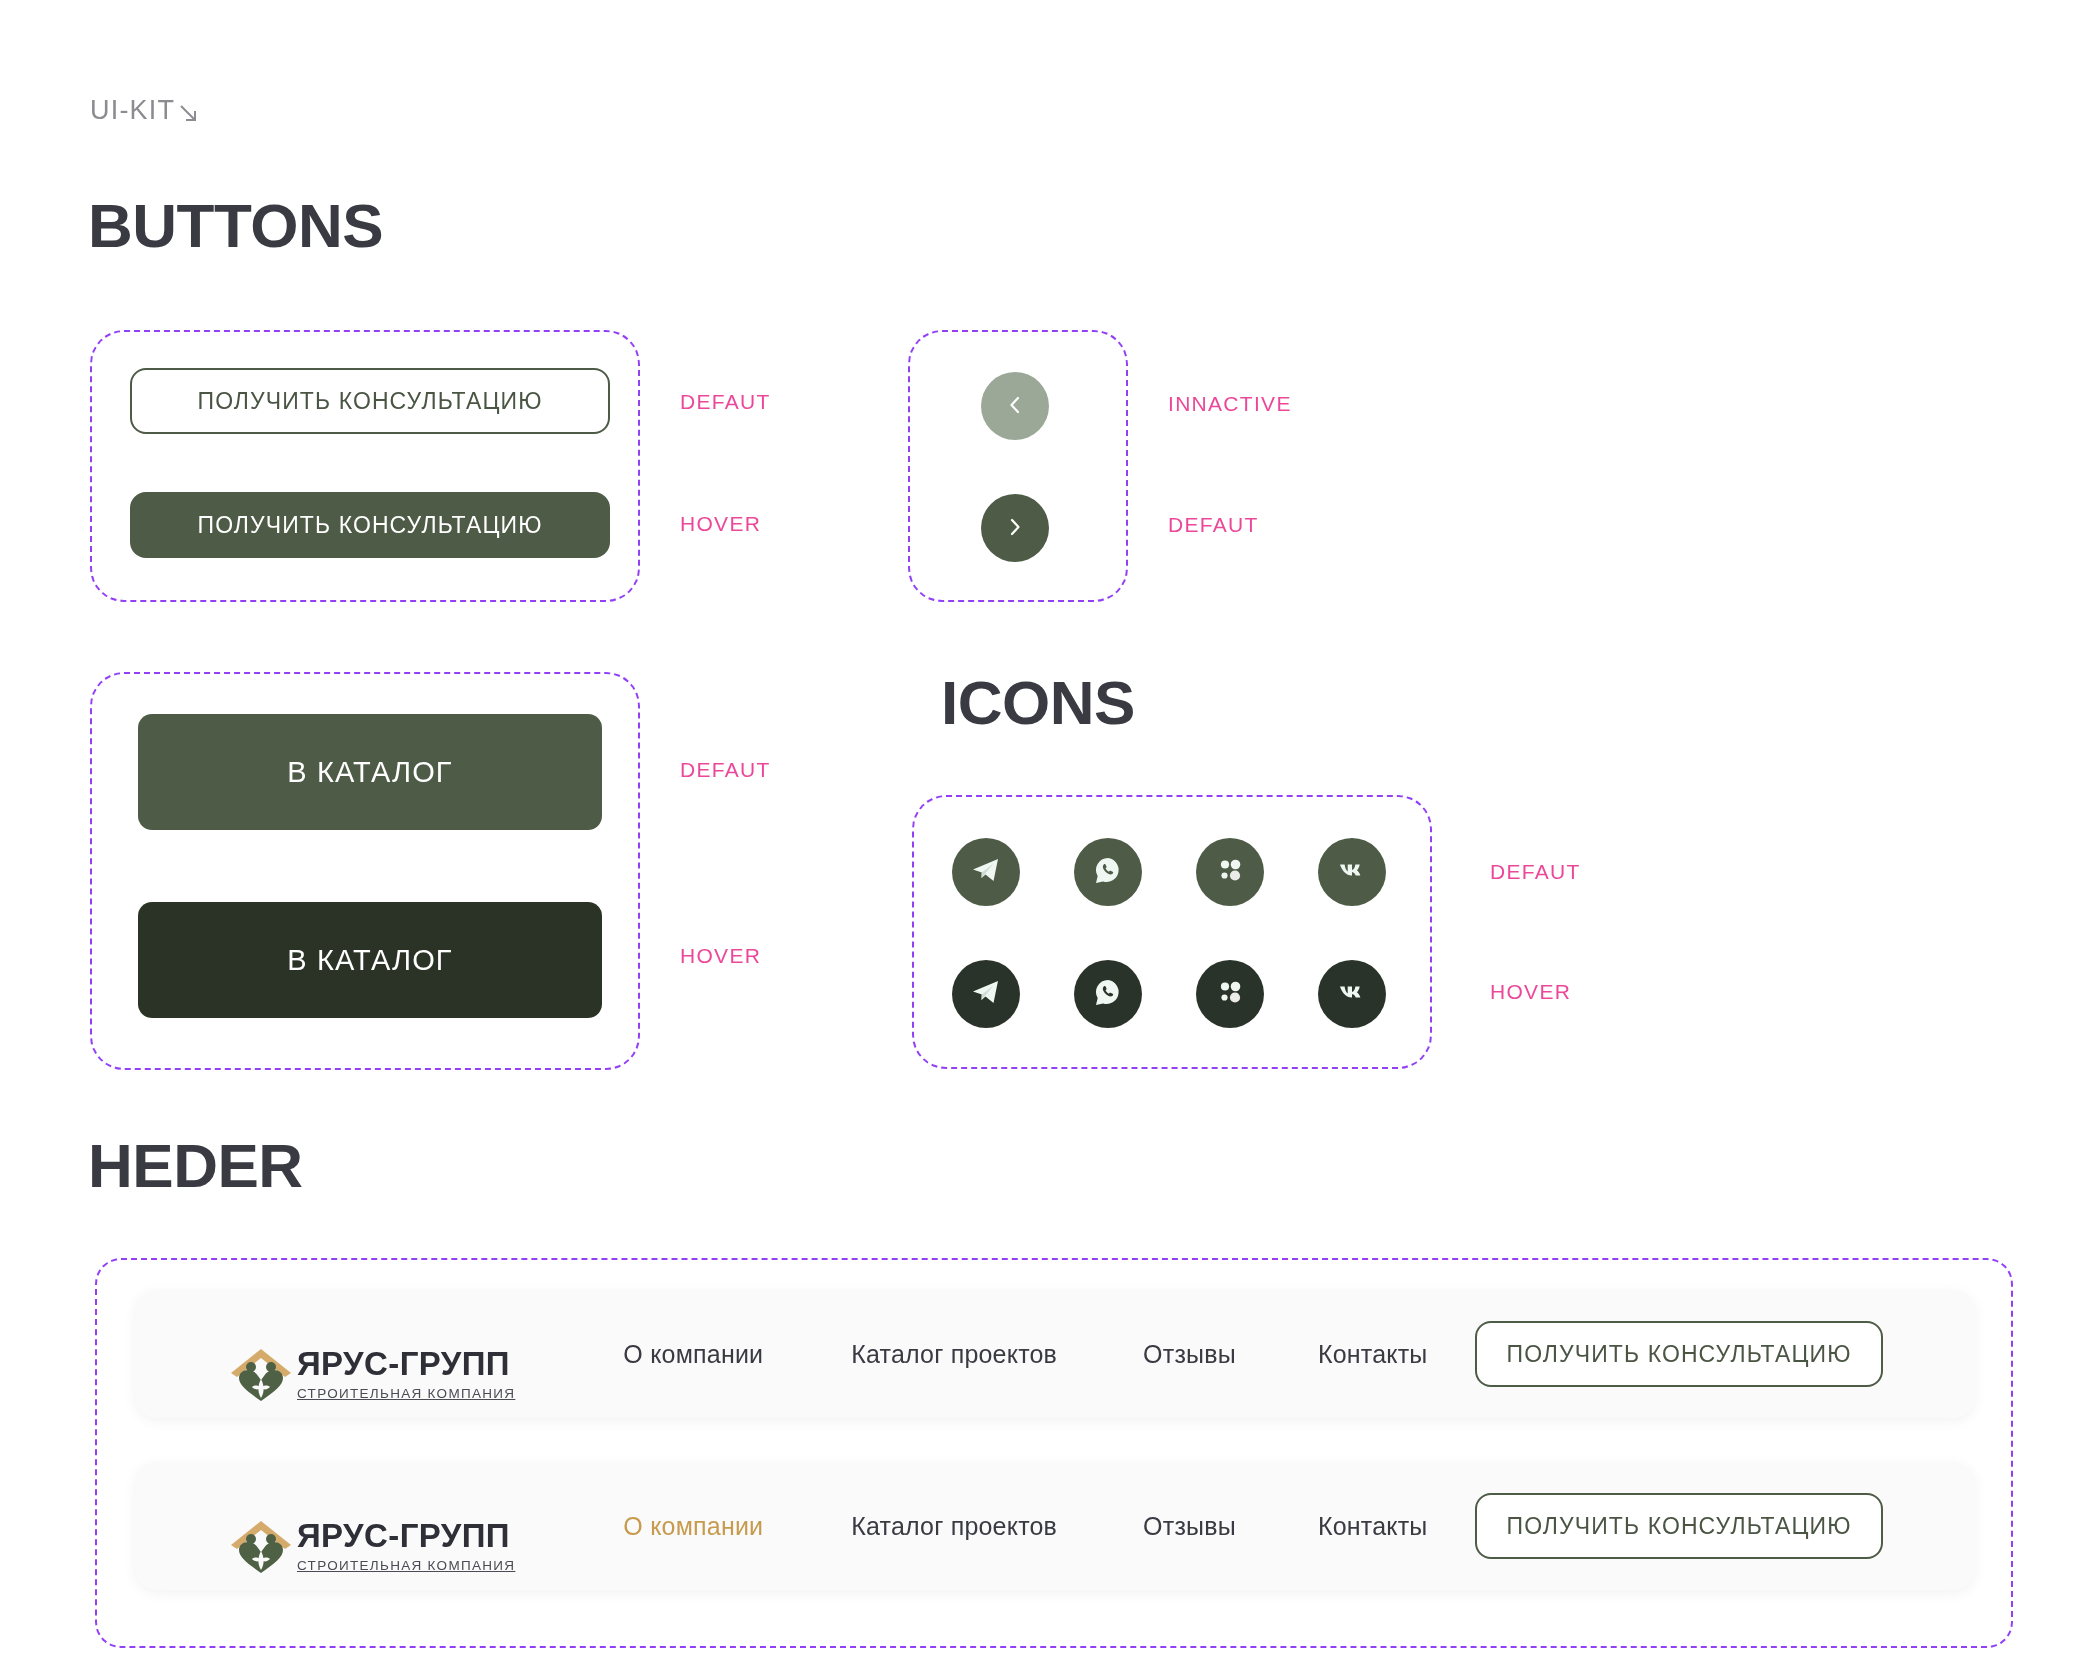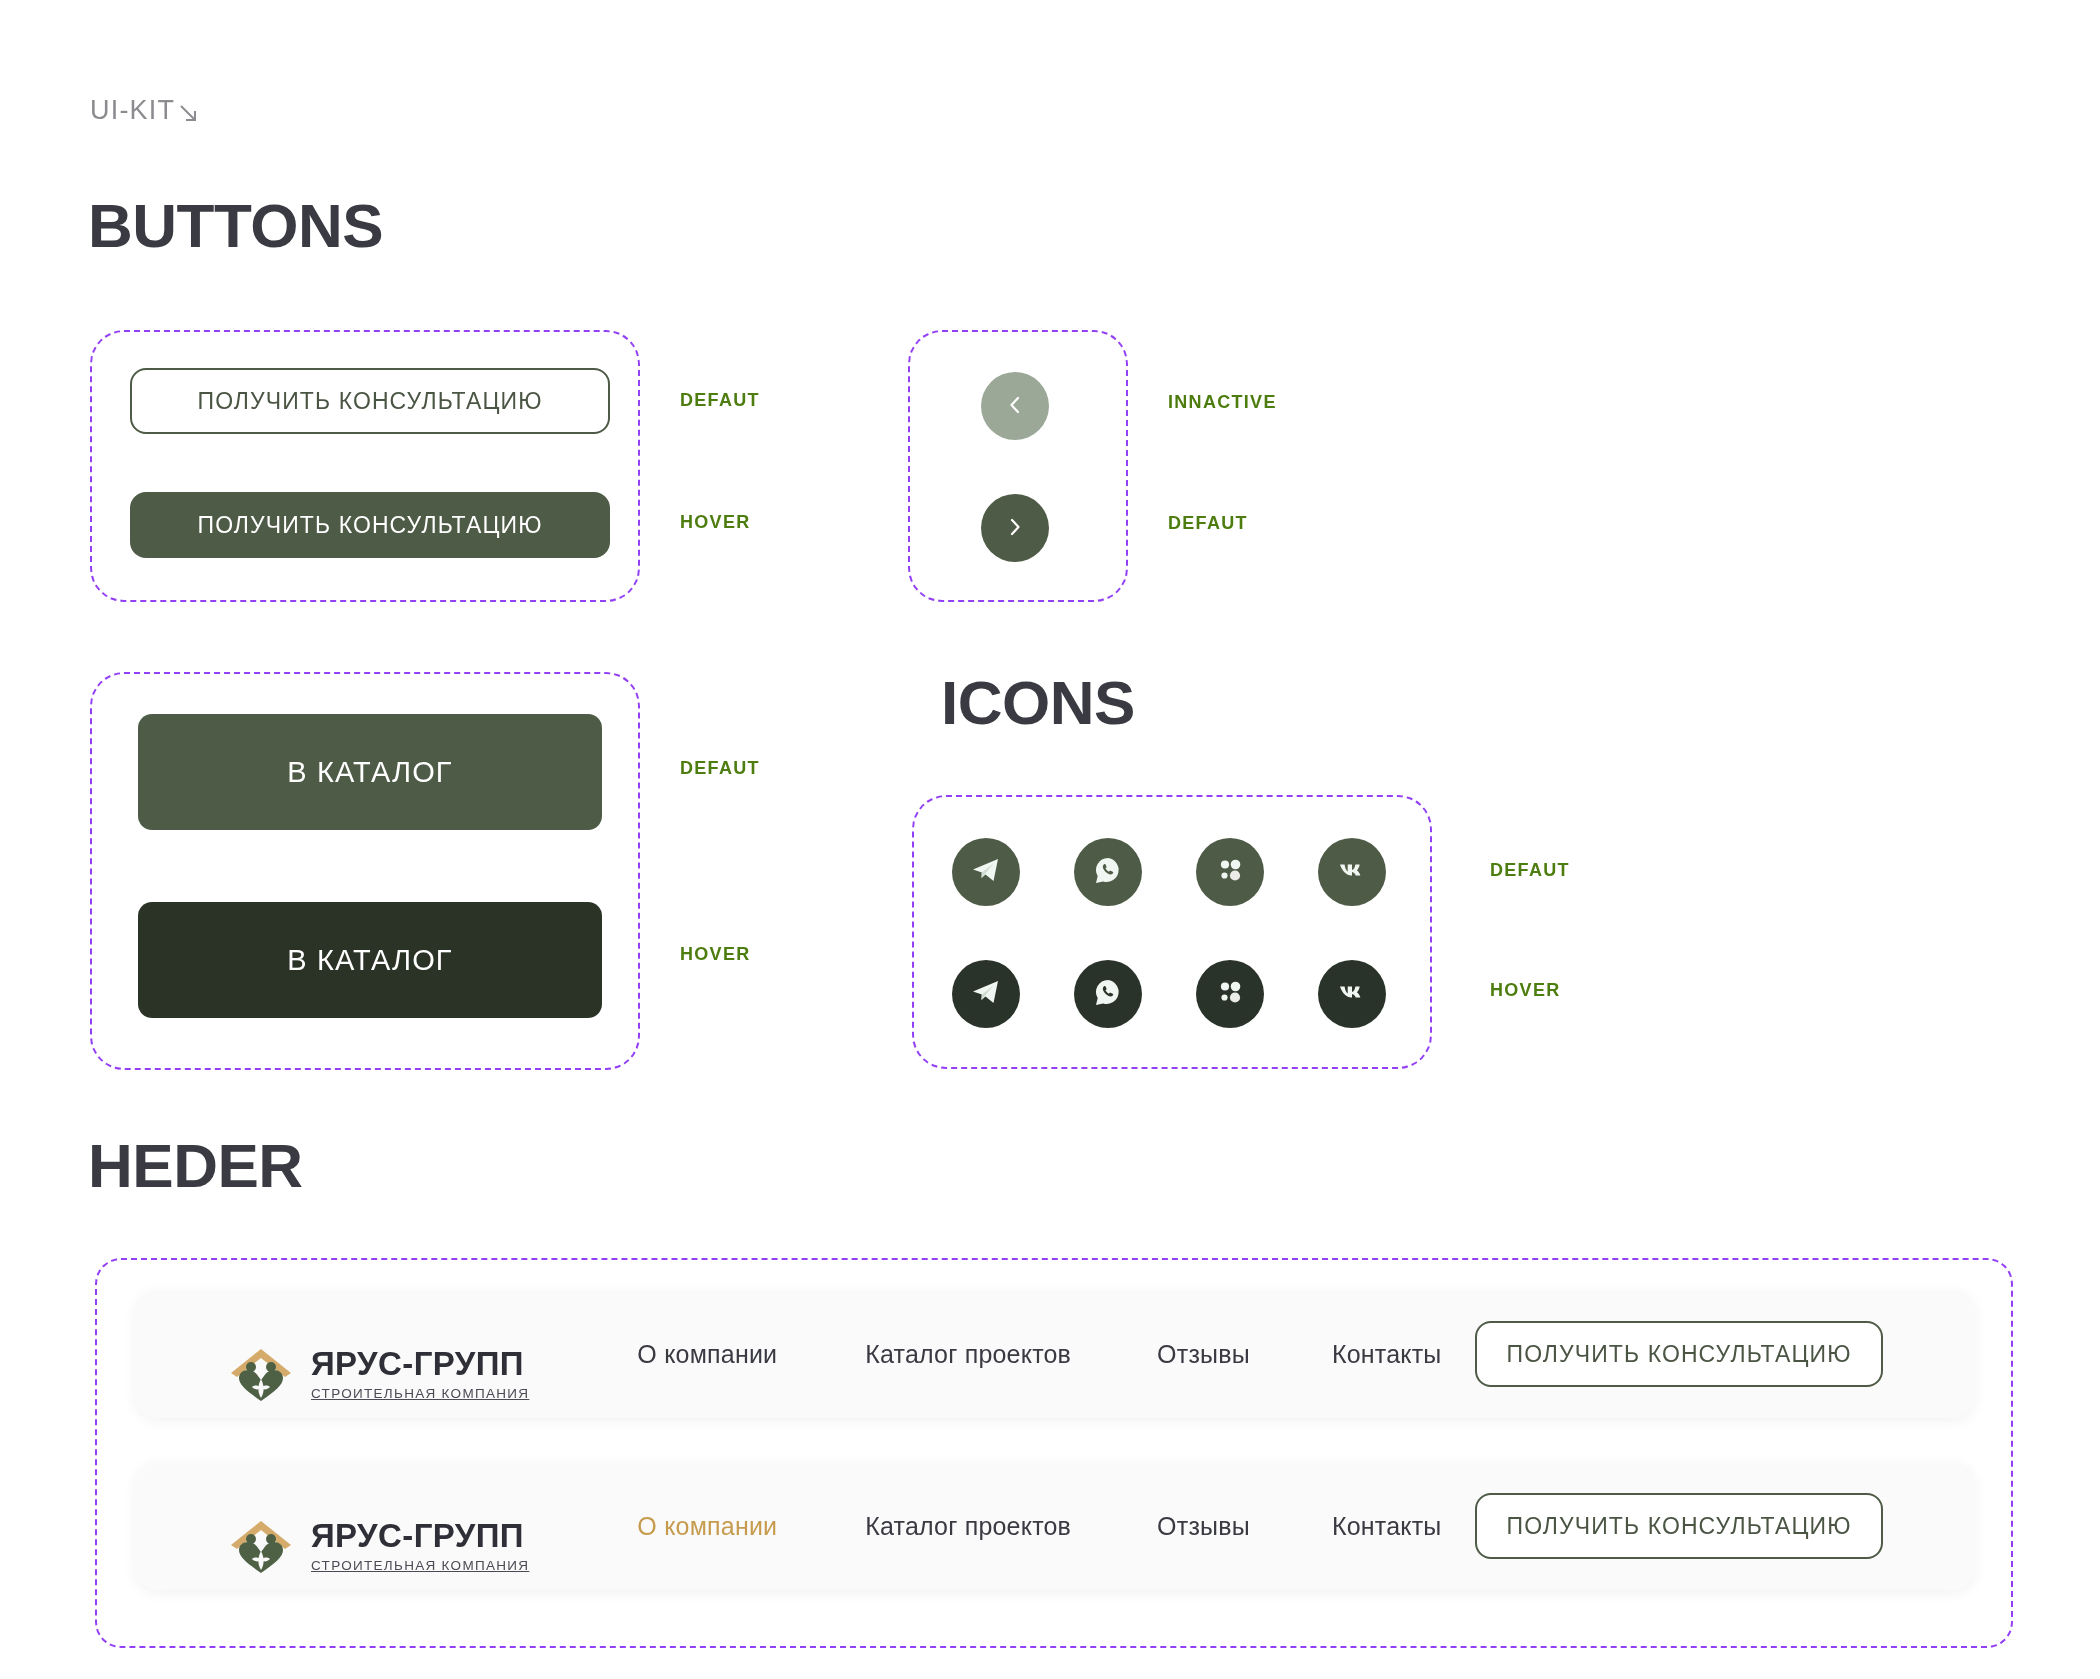--- a/index.html
+++ b/index.html
@@ -61,24 +61,24 @@
     border-radius: 34px;
   }
   #frame-cta     { left: 90px;  top: 330px;  width: 550px;  height: 272px; }
   #frame-arrows  { left: 908px; top: 330px;  width: 220px;  height: 272px; }
   #frame-catalog { left: 90px;  top: 672px;  width: 550px;  height: 398px; }
   #frame-social  { left: 912px; top: 795px;  width: 520px;  height: 274px; }
   #frame-header  { left: 95px;  top: 1258px; width: 1918px; height: 390px; border-radius: 26px; }
 
   .state-label {
     position: absolute;
-    font-size: 18px;
+    font-size: 21px;
     letter-spacing: 1.3px;
-    color: #4d7c0f;
-    font-weight: 700;
+    color: #ec4899;
+    font-weight: 400;
     white-space: nowrap;
   }
 
   
   .btn {
     display: inline-flex;
     align-items: center;
     justify-content: center;
     font-family: "Liberation Sans", sans-serif;
     letter-spacing: 1.1px;
@@ -167,21 +167,21 @@
     display: flex;
     align-items: center;
     box-shadow: 0 3px 14px rgba(0,0,0,0.055);
   }
   #header-card-default { left: 135px; top: 1290px; width: 1840px; height: 128px; }
   #header-card-hover   { left: 135px; top: 1462px; width: 1840px; height: 128px; }
 
   .logo-block {
     display: flex;
     align-items: center;
-    gap: 14px;
+    gap: 0;
     margin-left: 90px;
     flex: 0 0 auto;
     margin-top: 40px;
   }
   .logo-mark { width: 72px; height: 62px; flex: 0 0 auto; }
   .logo-mark svg { display: block; }
   .logo-text { display: flex; flex-direction: column; justify-content: center; }
   .logo-title {
     font-size: 33px;
     font-weight: 700;

